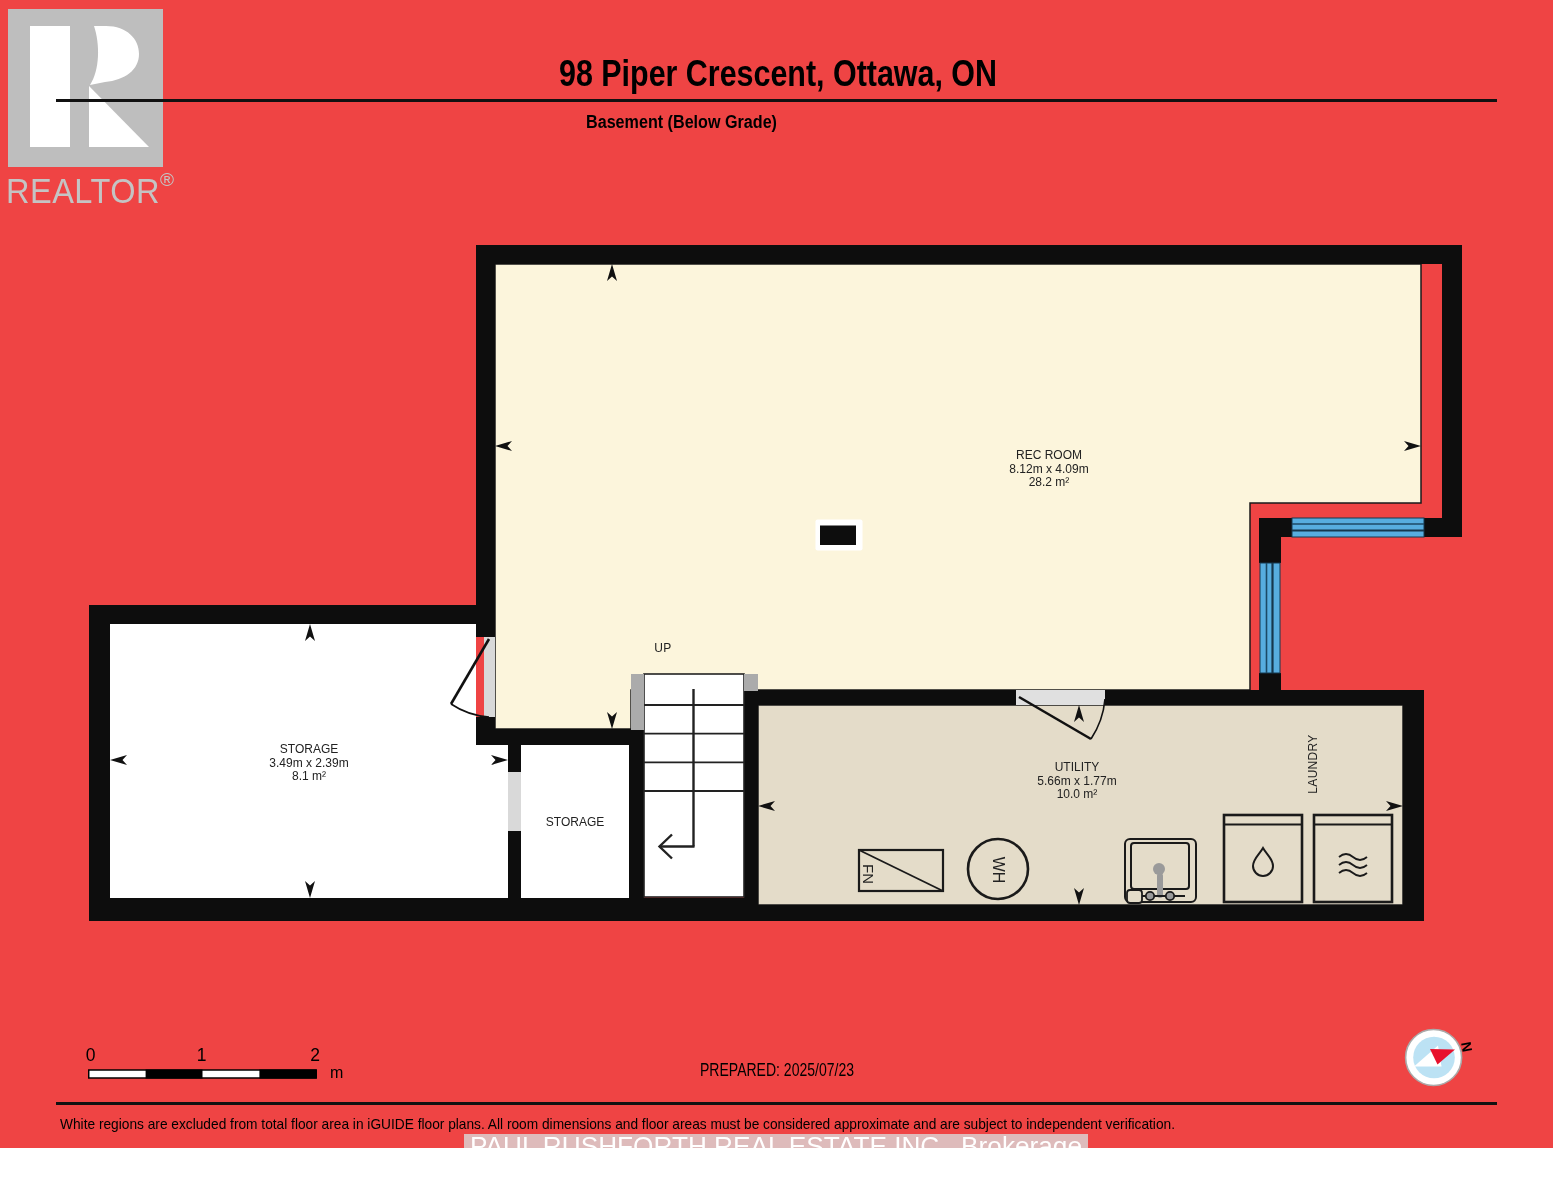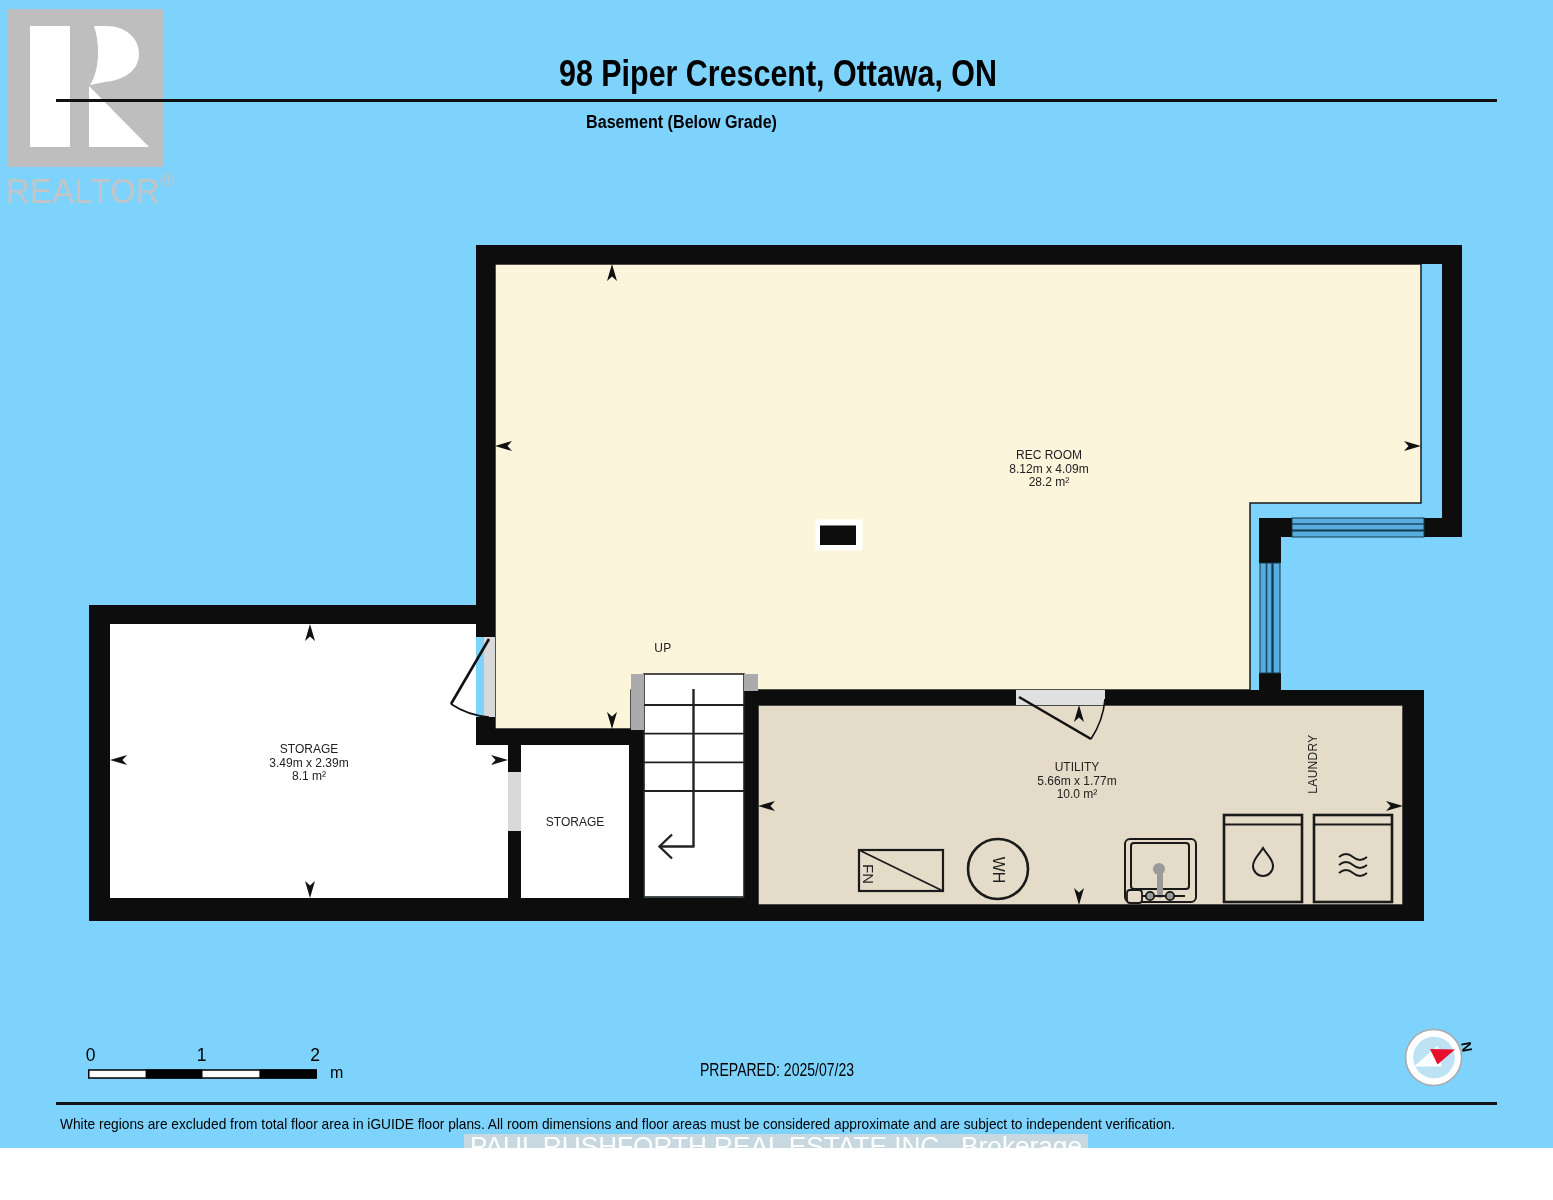--- a/index.html
+++ b/index.html
@@ -1,16 +1,16 @@
 <!DOCTYPE html>
 <html><head>
 <meta charset="utf-8">
 <style>
   html,body{margin:0;padding:0;background:#fff;}
-  #page{position:relative;width:1553px;height:1148px;background:#7dd3fc;overflow:hidden;
+  #page{position:relative;width:1553px;height:1148px;background:#ef4444;overflow:hidden;
         font-family:"Liberation Sans",sans-serif;}
   svg{position:absolute;left:0;top:0;}
 </style>
 </head>
 <body>
 <div id="page">
 <svg width="1553" height="1200" viewBox="0 0 1553 1200" font-family="Liberation Sans, sans-serif">
 
   <text x="778" y="86" text-anchor="middle" font-size="36" font-weight="bold" fill="#000" textLength="438" lengthAdjust="spacingAndGlyphs">98 Piper Crescent, Ottawa, ON</text>
   <text x="586" y="128" font-size="17.5" font-weight="bold" fill="#000" textLength="191" lengthAdjust="spacingAndGlyphs">Basement (Below Grade)</text>

